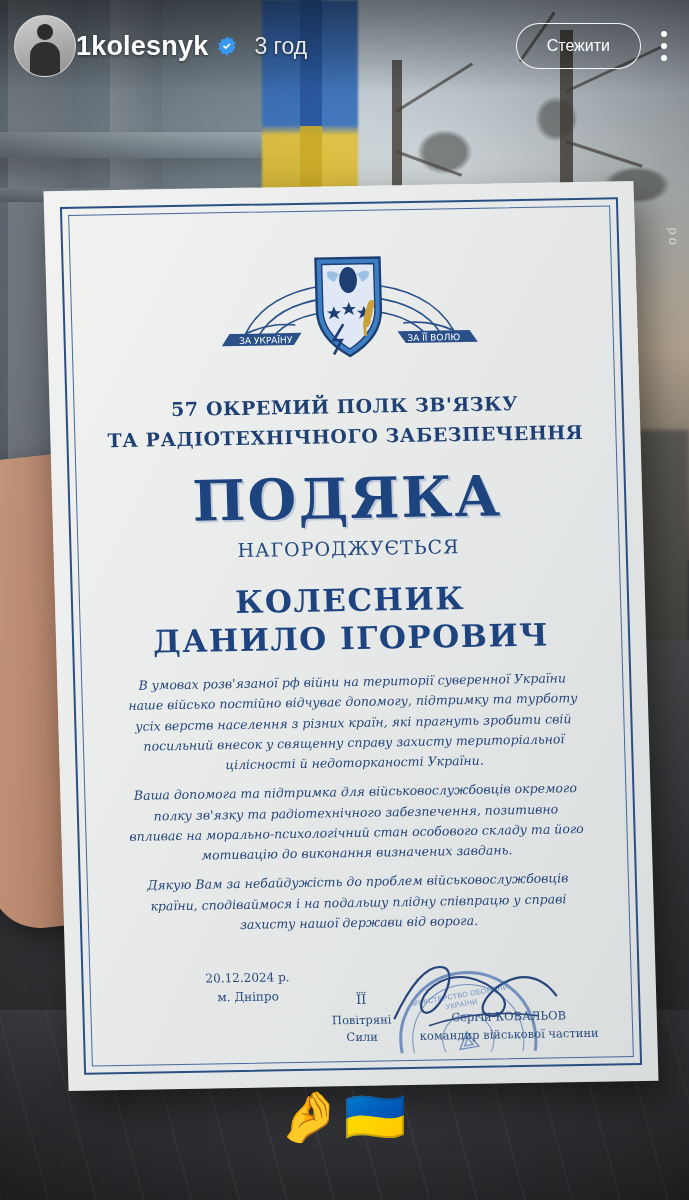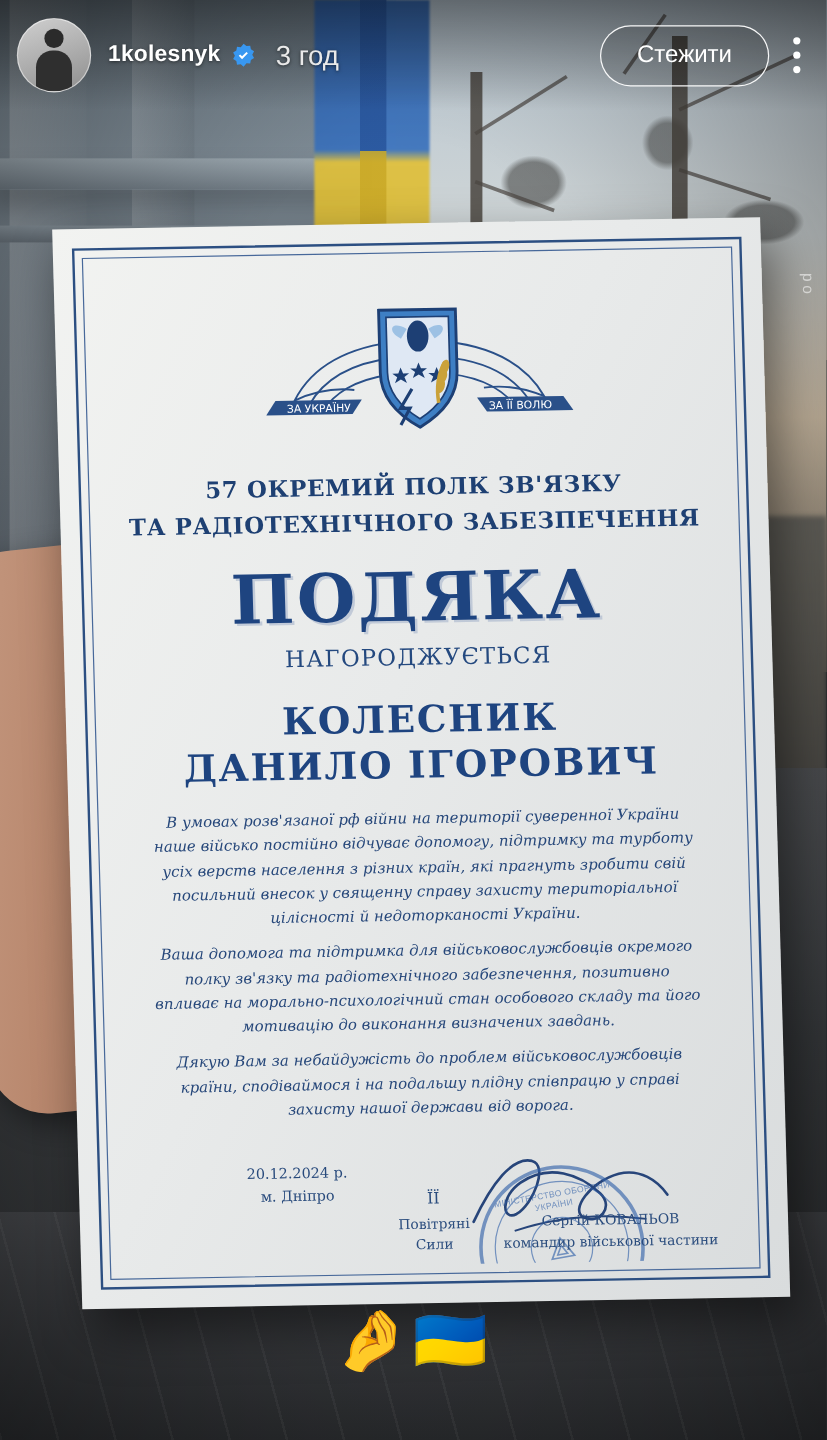--- a/index.html
+++ b/index.html
@@ -315,44 +315,43 @@
     position:absolute; left:50%; bottom:0; transform:translateX(-50%);
     width: 30px; height: 34px; border-radius: 14px 14px 4px 4px;
     background:#2f2f2f;
   }
   .avatar .av-head {
     position:absolute; left:50%; top:8px; transform:translateX(-50%);
     width: 16px; height: 16px; border-radius:50%;
     background:#2b2b2b;
   }
   .username {
-    margin-left: 14px;
     color: #fff;
-    font-size: 19px;
+    font-size: 27px;
     font-weight: bold;
     letter-spacing: .2px;
     text-shadow: 0 1px 3px rgba(0,0,0,.55);
   }
   .verified {
     margin-left: 8px;
     width: 22px; height: 22px;
     flex: 0 0 auto;
   }
   .timestamp {
     margin-left: 16px;
     color: #e9e9e9;
     font-size: 23px;
     text-shadow: 0 1px 3px rgba(0,0,0,.6);
   }
   .follow-btn {
     margin-left: auto;
     border: 1.5px solid rgba(255,255,255,.95);
     border-radius: 26px;
     color: #fff;
-    font-size: 20px;
+    font-size: 16px;
     padding: 13px 30px;
     background: rgba(0,0,0,.12);
     white-space: nowrap;
     cursor: pointer;
   }
   .more-btn {
     margin-left: 16px;
     width: 14px;
     display: flex;
     flex-direction: column;

